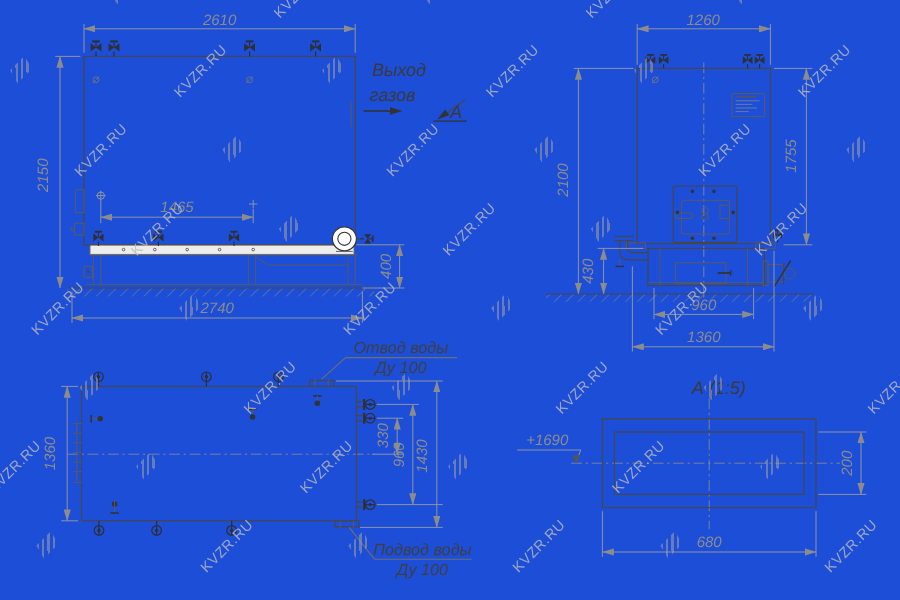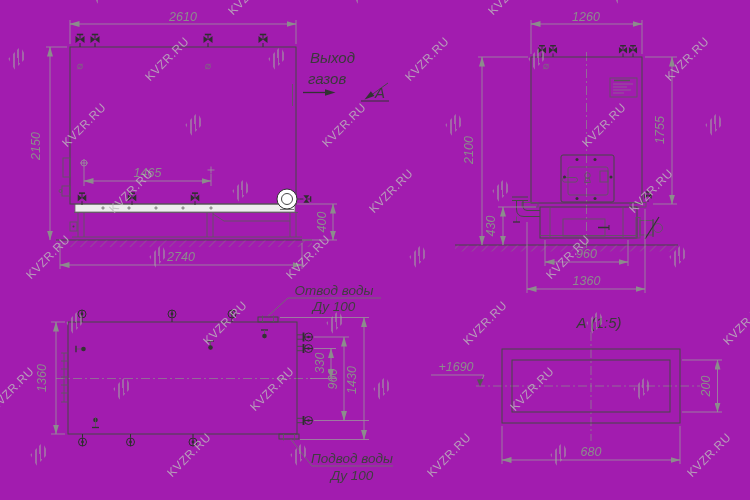--- a/index.html
+++ b/index.html
@@ -1,16 +1,16 @@
 <!DOCTYPE html>
 <html><head>
 <meta charset="utf-8">
 <style>
   html,body{margin:0;padding:0;background:#fff;}
-  .canvas{position:relative;width:750px;height:500px;background:#a21caf;overflow:hidden;
+  .canvas{position:relative;width:750px;height:500px;background:#1d4ed8;overflow:hidden;
           font-family:"Liberation Sans",sans-serif;}
   .drawing{position:absolute;left:0;top:0;z-index:1;}
   #wm{position:absolute;left:0;top:0;width:750px;height:500px;z-index:2;pointer-events:none;}
   .wm-text{position:absolute;font:12px "Liberation Sans",sans-serif;color:#bdbdbd;opacity:.8;
            transform:rotate(-45deg);white-space:nowrap;letter-spacing:.5px;}
   .wm-logo{position:absolute;width:17px;height:12px;opacity:.55;
            background:repeating-linear-gradient(125deg,#a3a3a3 0 2.2px,transparent 2.2px 5.2px);
            transform:rotate(-45deg) skewX(-15deg);}
   
   .ln{stroke:#474747;stroke-width:1;fill:none;}

